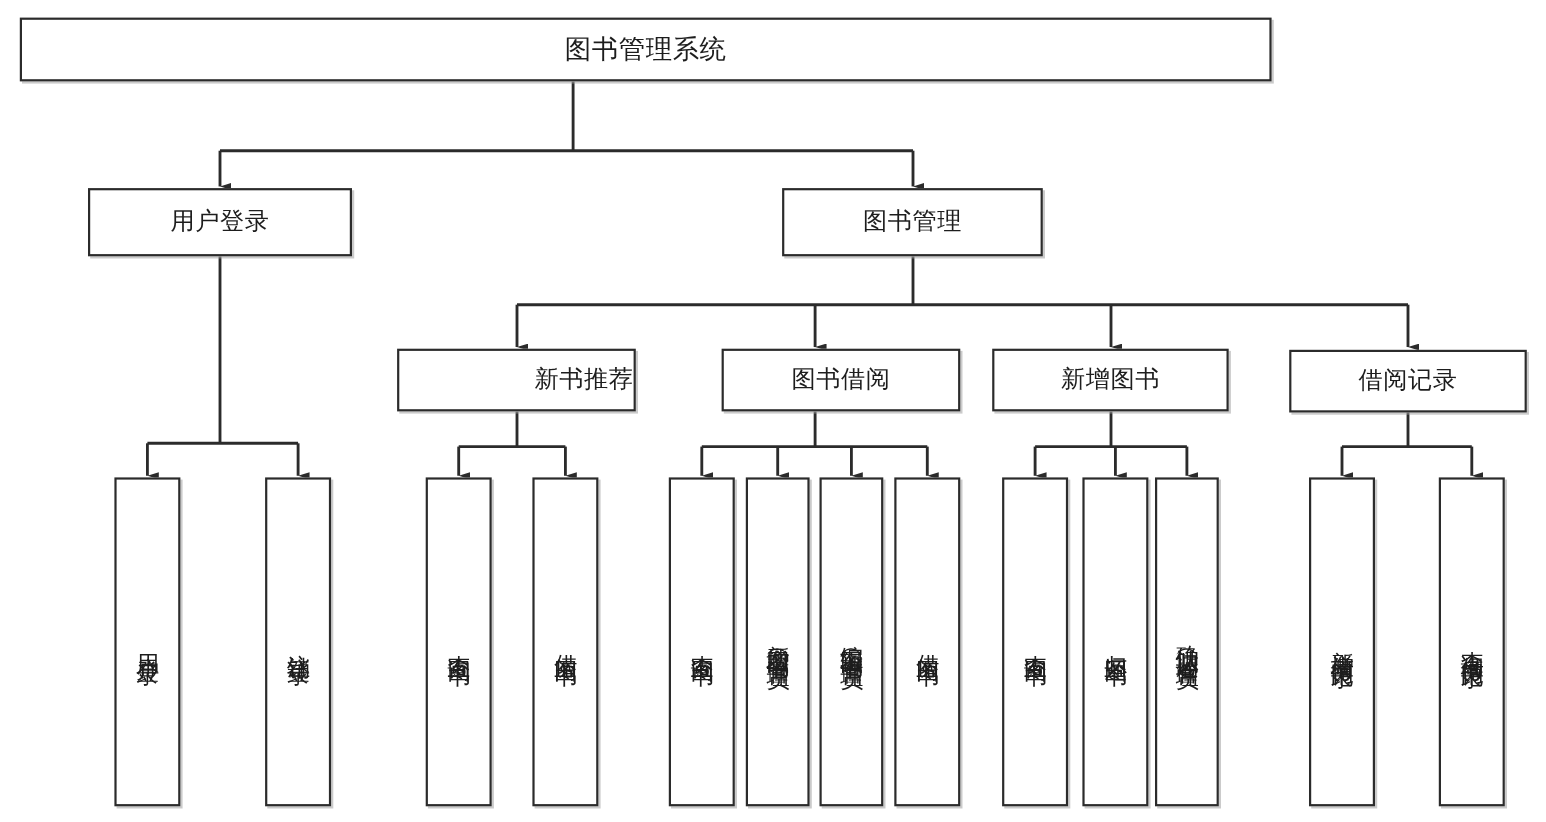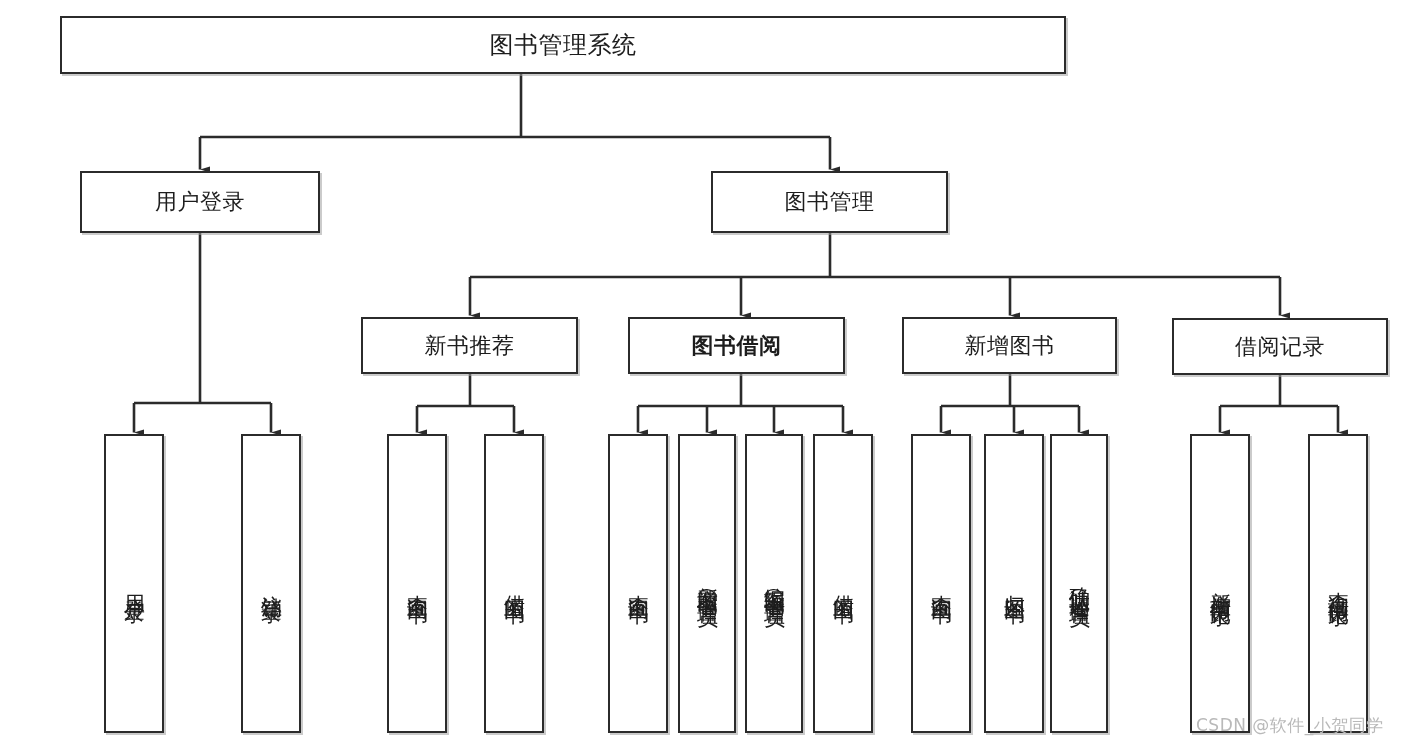--- a/index.html
+++ b/index.html
@@ -104,33 +104,33 @@
         <path d="M1014,406 L1014,432.5" marker-end="url(#arrowhead)"></path>
         <path d="M1079,406 L1079,432.5" marker-end="url(#arrowhead)"></path>
         <path d="M1280,374 L1280,406"></path>
         <path d="M1220,406 L1338,406"></path>
         <path d="M1220,406 L1220,432.5" marker-end="url(#arrowhead)"></path>
         <path d="M1338,406 L1338,432.5" marker-end="url(#arrowhead)"></path>
       </g>
   </svg>
 
   <div id="nodes">
-      <div class="node root" style="left: 18px; top: 16px; width: 1006px; height: 58px; margin-left: 42px;">
+      <div class="node root" style="left: 18px; top: 16px; width: 1138px; height: 58px;">
         <div class="node-label">图书管理系统</div>
       </div>
       <div class="node" style="left: 80px; top: 171px; width: 240px; height: 62px;">
         <div class="node-label">用户登录</div>
       </div>
       <div class="node" style="left: 711px; top: 171px; width: 237px; height: 62px;">
         <div class="node-label">图书管理</div>
       </div>
-      <div class="node" style="left: 361px; top: 317px; width: 217px; height: 57px;">
+      <div class="node" style="left: 361px; top: 317px; width: 217px; height: 57px; justify-content: flex-end;">
         <div class="node-label">新书推荐</div>
       </div>
-      <div class="node" style="left: 628px; top: 317px; width: 217px; height: 57px; font-weight: bold;">
+      <div class="node" style="left: 656px; top: 317px; width: 217px; height: 57px;">
         <div class="node-label">图书借阅</div>
       </div>
       <div class="node" style="left: 902px; top: 317px; width: 215px; height: 57px;">
         <div class="node-label">新增图书</div>
       </div>
       <div class="node" style="left: 1172px; top: 318px; width: 216px; height: 57px;">
         <div class="node-label">借阅记录</div>
       </div>
       <div class="node vertical" style="left: 104px; top: 434px; width: 60px; height: 299px;">
         <div class="node-label">用户登录</div>
@@ -166,14 +166,13 @@
         <div class="node-label">确认归还（管理员）</div>
       </div>
       <div class="node vertical" style="left: 1190px; top: 434px; width: 60px; height: 299px;">
         <div class="node-label">新增借阅记录</div>
       </div>
       <div class="node vertical" style="left: 1308px; top: 434px; width: 60px; height: 299px;">
         <div class="node-label">查询借阅记录</div>
       </div>
     </div>
 
-  <div class="watermark" style="left:1196px; top:714px;">CSDN @软件_小贺同学</div>
 </div>
 
 </body></html>

